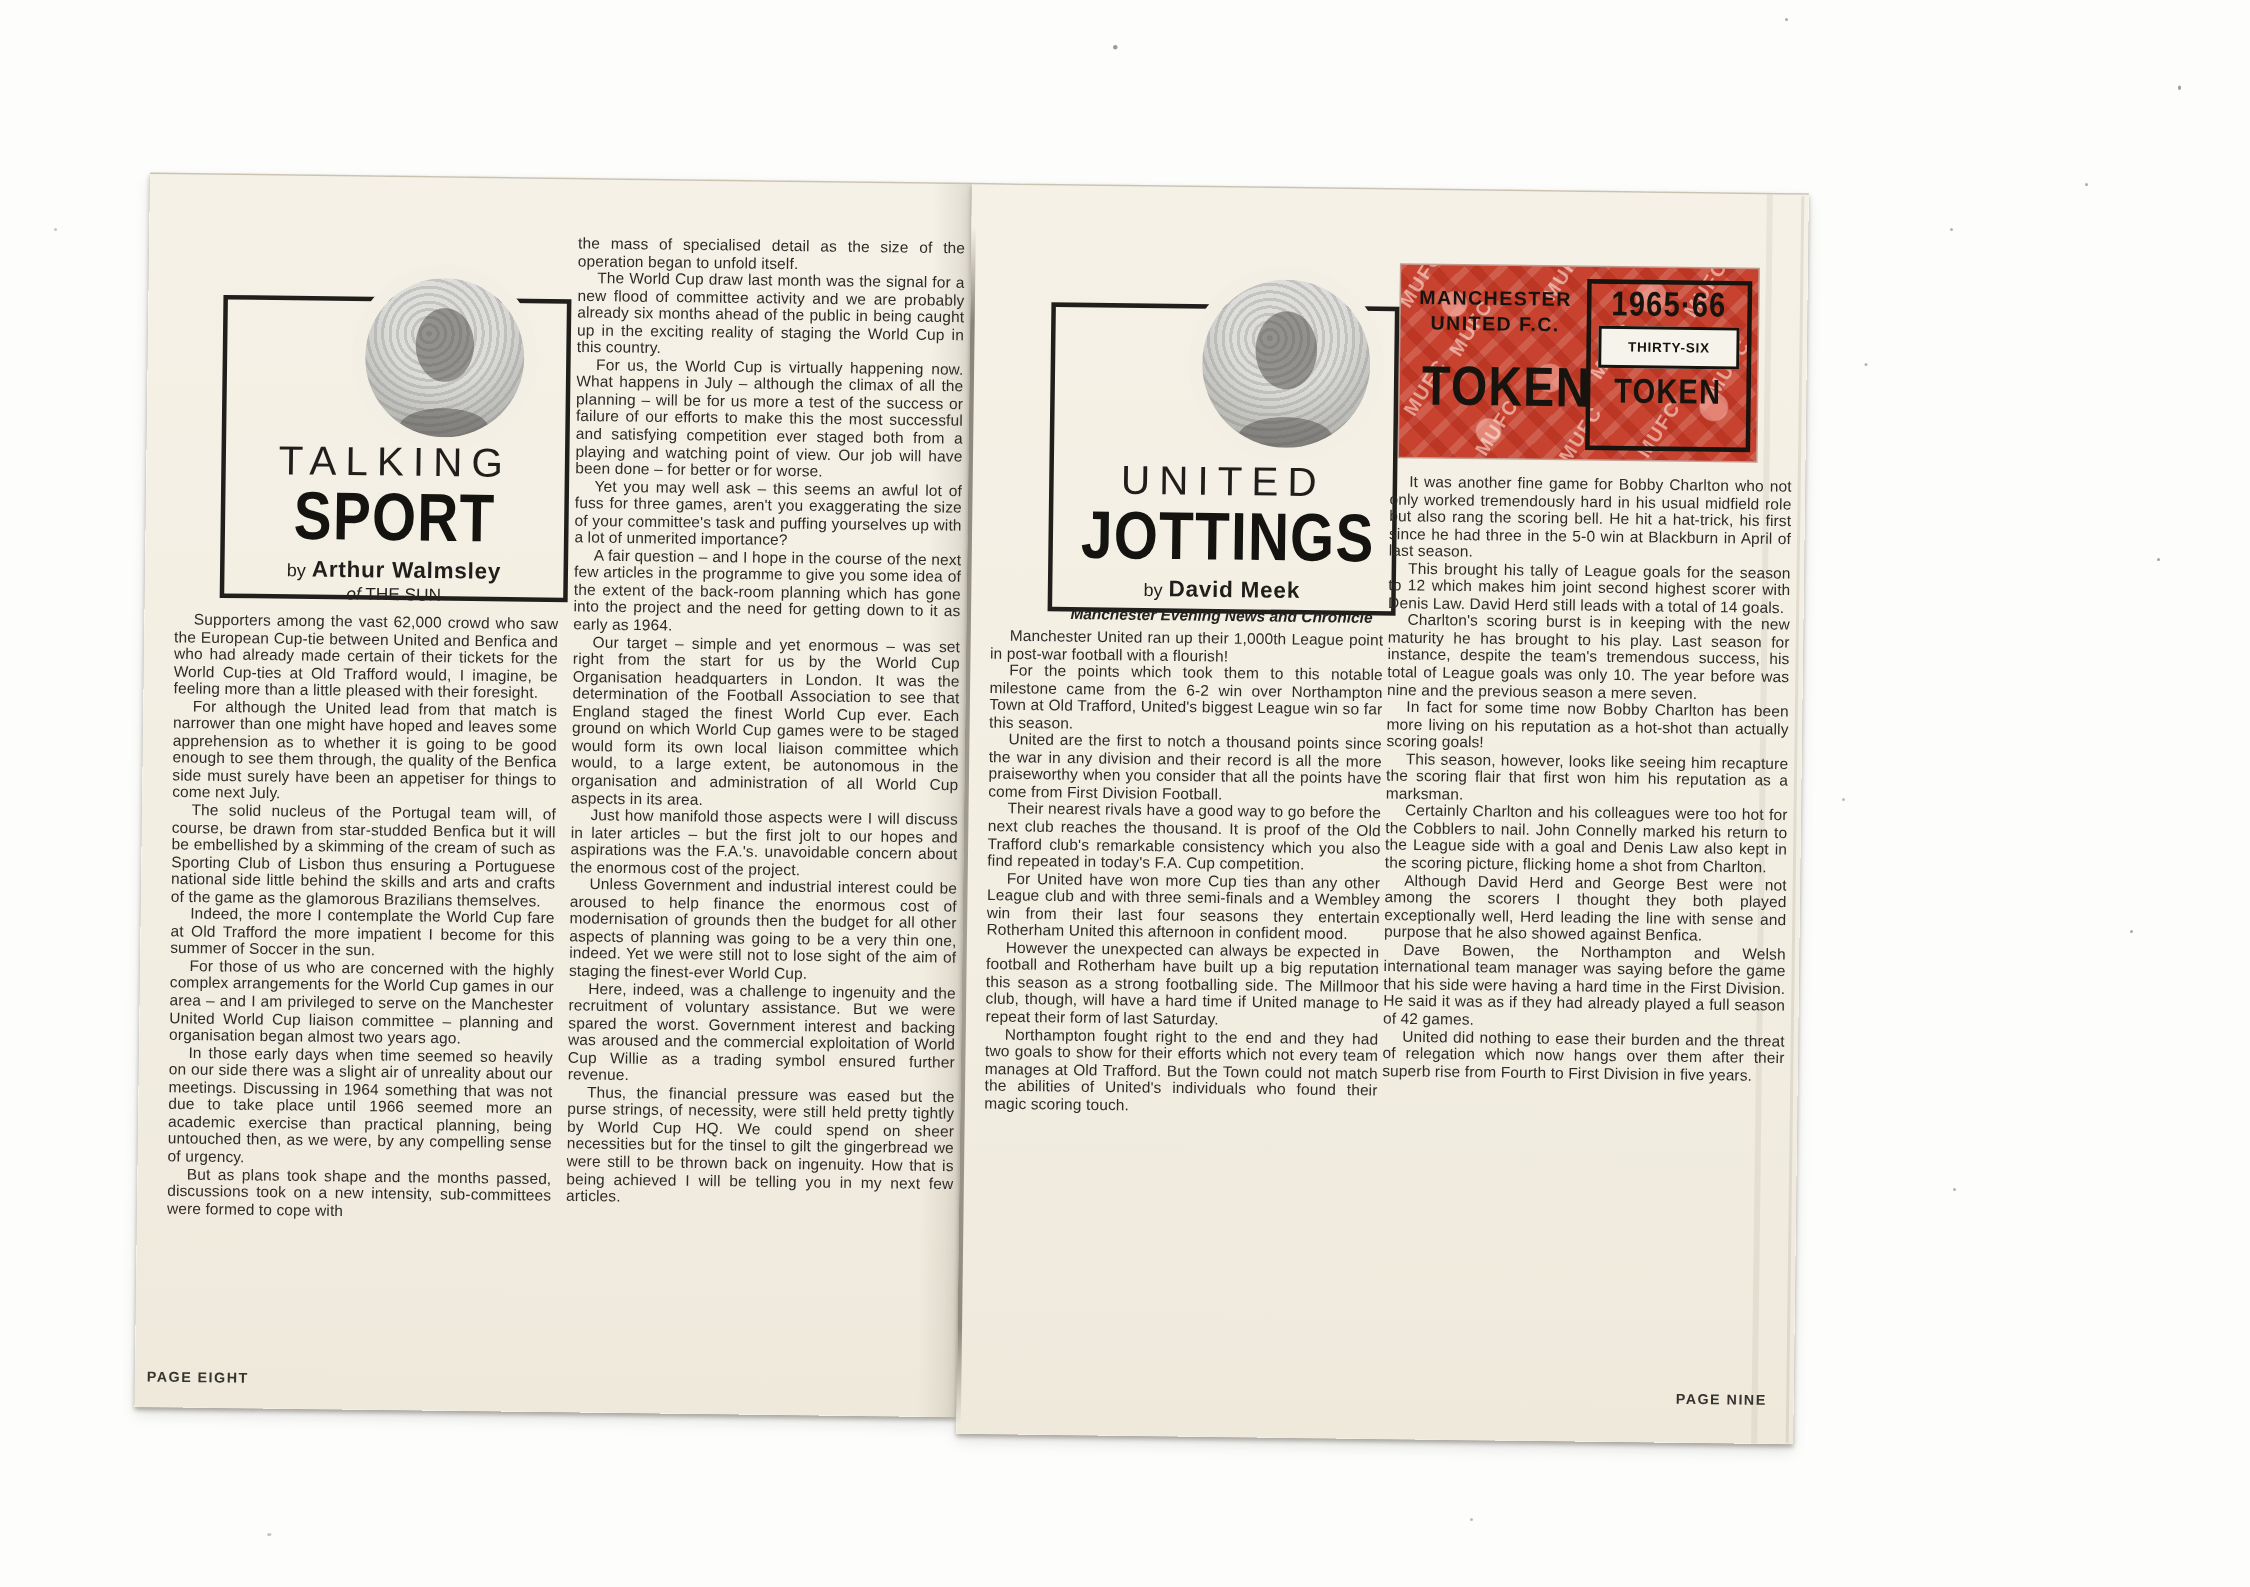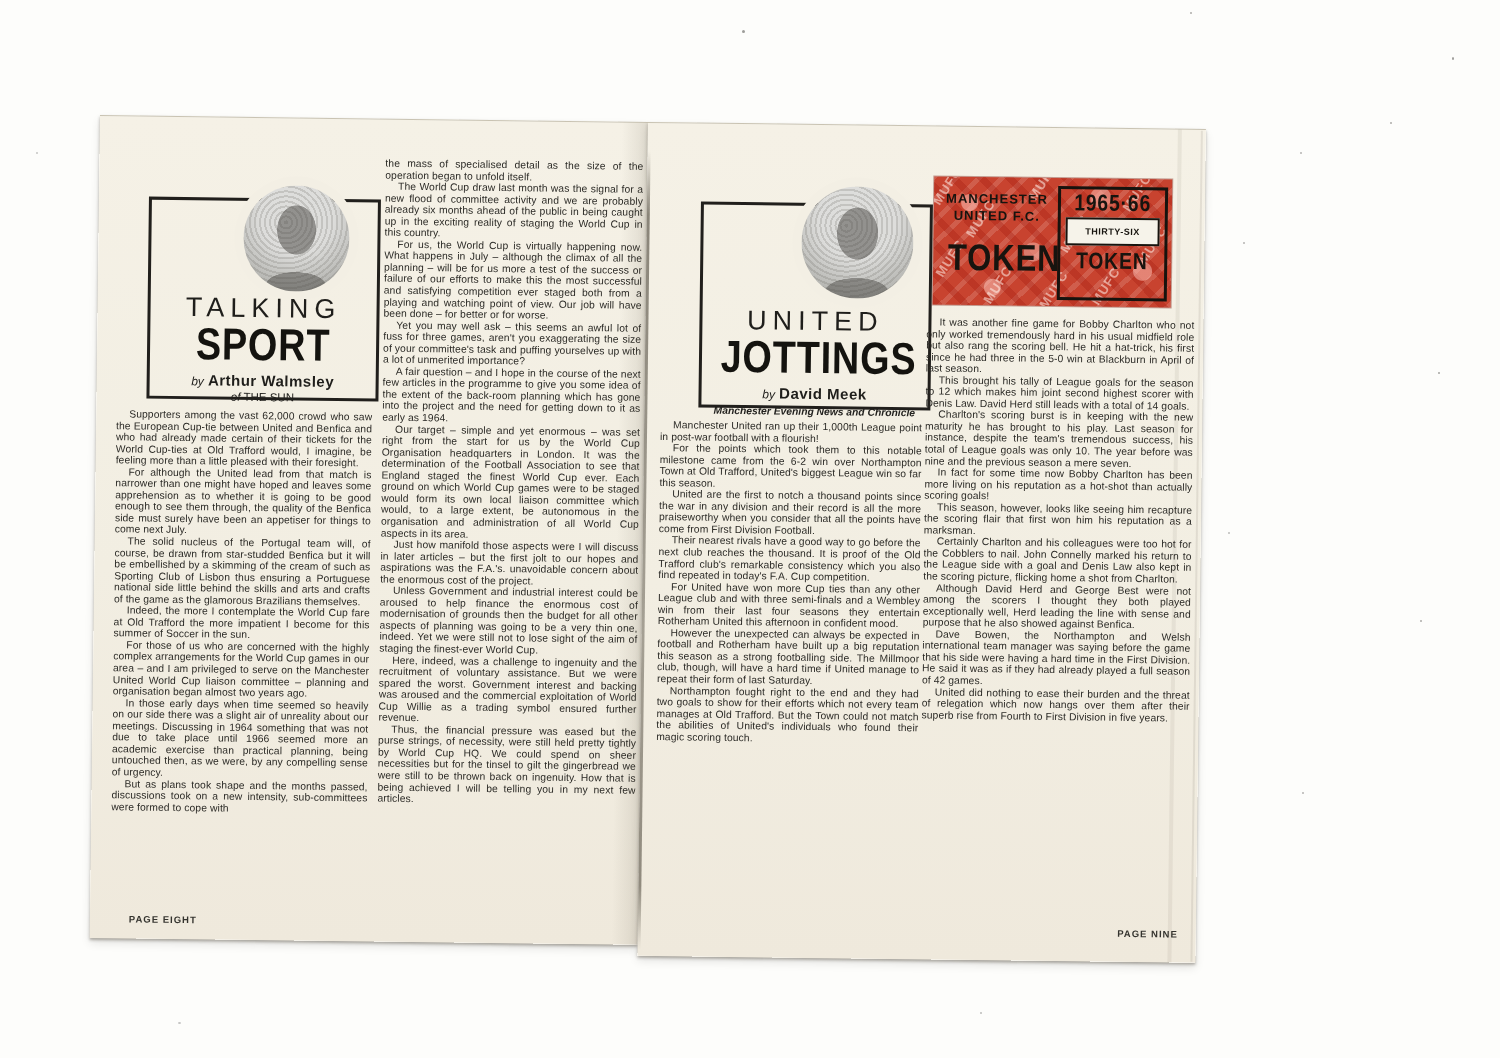--- a/index.html
+++ b/index.html
@@ -33,38 +33,38 @@
        radial-gradient(circle at 50% 30%, #dddddb 0 40%, #b6b6b2 78%, #9e9e9a 100%);}
   .portrait-a{left:92px;top:-16px;width:106px;height:106px;}
   .portrait-b{left:98px;top:-20px;width:112px;height:112px;}
   .hdr-text{position:absolute;left:0;right:0;}
   .hdr-left .hdr-text{top:92px;}
   .hdr-right .hdr-text{top:100px;}
   .title-light{font-size:27px;font-weight:400;letter-spacing:6px;color:#1f1e1b;}
   .title-heavy{font-size:45px;font-weight:800;color:#14130f;line-height:1.0;margin-top:-2px;}
   .cond{display:inline-block;transform:scaleX(.84);transform-origin:center;letter-spacing:1px;}
   .byline{margin-top:5px;font-size:12px;color:#1f1e1b;}
-  .byline .by{font-style:italic;font-weight:400;margin-right:4px;margin-top:31px;}
+  .byline .by{font-weight:400;margin-right:4px;margin-top:31px;}
   .byline .name{font-weight:700;font-size:15px;letter-spacing:.5px;}
   .orgline{margin-top:2px;font-size:11.5px;color:#23221f;}
   .orgline .of{font-style:italic;margin-right:3px;}
   .orgline2{margin-top:4px;font-size:10.3px;font-weight:700;font-style:italic;color:#23221f;}
 
   
   .col{position:absolute;color:#2b2a26;font-size:10.3px;line-height:11.55px;
        text-align:justify;letter-spacing:.1px;overflow:hidden;}
   .col p{margin:0;text-indent:13px;}
   .col p.noindent{text-indent:0;}
   .col-a{left:20px;top:292px;width:256px;height:508px;}
   .col-b{left:286px;top:38px;width:258px;height:766px;}
   .col-c{left:16px;top:296px;width:262px;height:512px;}
   .col-d{left:281px;top:190px;width:268px;height:622px;}
 
   .page-footer{position:absolute;font-size:9.5px;font-weight:700;letter-spacing:1px;color:#34332e;}
-  .pf-left{left:39px;top:797px;}
+  .pf-left{left:8px;top:797px;}
   .pf-right{top:799px;left:400px;width:140px;text-align:right;}
 
   
   .token{position:absolute;left:287px;top:50px;width:238px;height:128px;overflow:hidden;
      box-shadow:0 0 0 1px rgba(120,30,20,.4);
      background:
        radial-gradient(circle at 15% 20%, rgba(255,196,186,.55) 0 8px, transparent 9px),
        radial-gradient(circle at 70% 15%, rgba(255,196,186,.5) 0 10px, transparent 11px),
        radial-gradient(circle at 42% 58%, rgba(255,205,195,.45) 0 9px, transparent 10px),
        radial-gradient(circle at 88% 72%, rgba(255,196,186,.5) 0 9px, transparent 10px),

